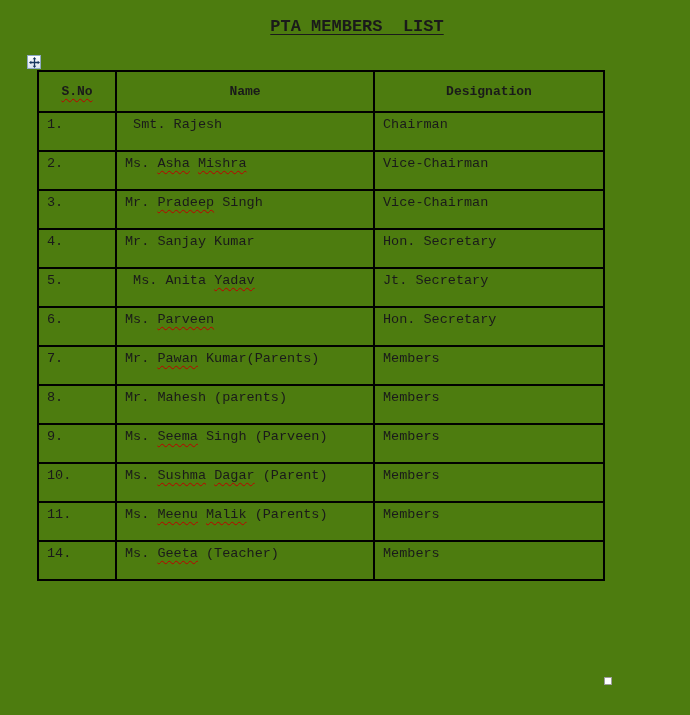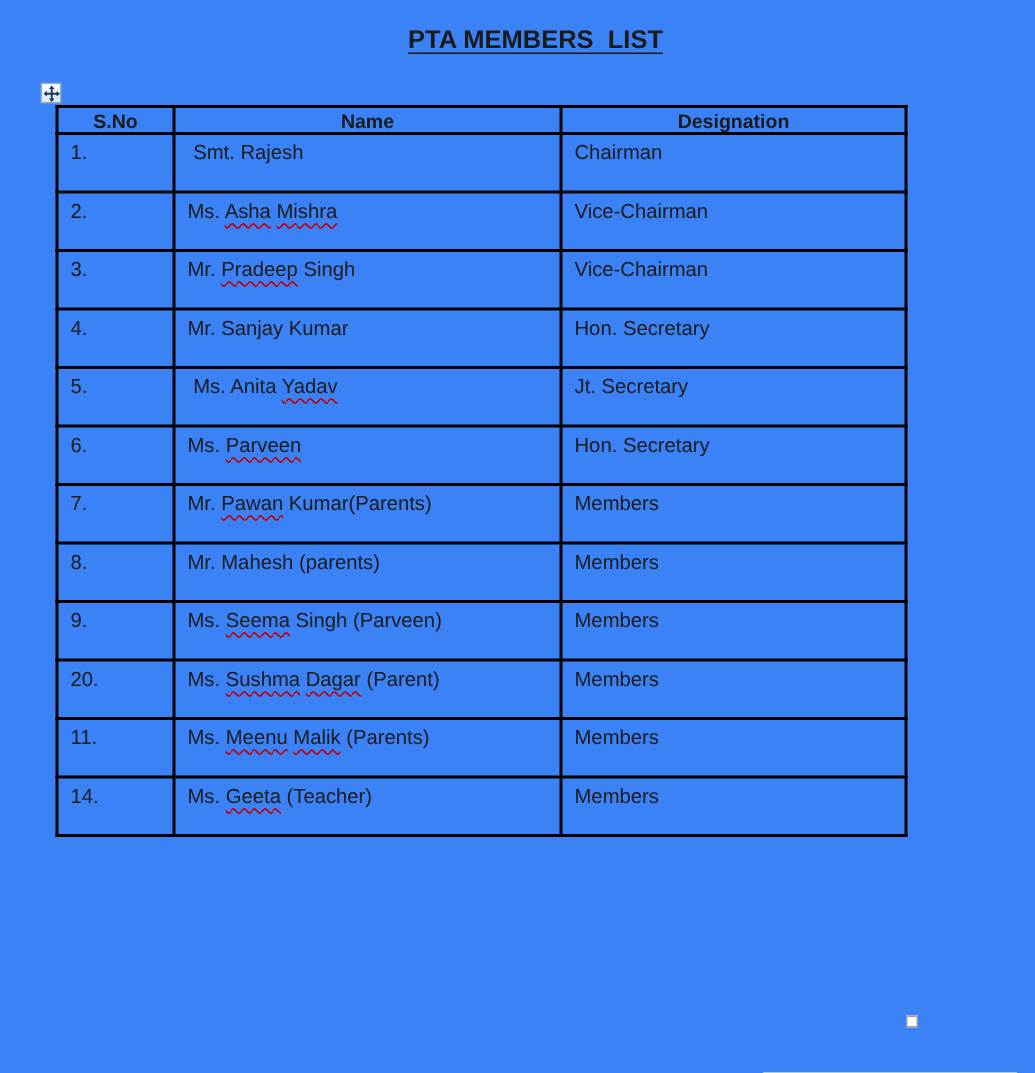--- a/index.html
+++ b/index.html
@@ -5,23 +5,24 @@
   html, body {
     margin: 0;
     padding: 0;
     background: #ffffff;
     font-family: "Liberation Sans", sans-serif;
   }
   .page {
     position: relative;
     width: 690px;
     height: 715px;
-    background: #3b82f6;
+    background: #4d7c0f;
     overflow: hidden;
     color: #1a1a1a;
+    font-family: Liberation Mono, monospace;
   }
   .doc-title {
     position: absolute;
     top: 17px;
     left: 0;
     width: 100%;
     margin: 0;
     text-align: center;
     transform: translateX(12px);
     font-size: 17px;
@@ -60,21 +61,21 @@
     border: 2px solid #000000;
     box-sizing: border-box;
     overflow: hidden;
   }
   table.pta th {
     height: 18px;
     font-size: 13px;
     font-weight: bold;
     text-align: center;
     vertical-align: middle;
-    padding: 0 2px;
+    padding: 12px 2px;
   }
   table.pta td {
     height: 39px;
     font-size: 13.5px;
     font-weight: normal;
     text-align: left;
     vertical-align: top;
     padding: 4px 6px 0 8px;
     white-space: pre-wrap;
   }
@@ -163,21 +164,21 @@
           <td><span>8.</span></td>
           <td><span>Mr. Mahesh (parents)</span></td>
           <td><span>Members</span></td>
         </tr>
         <tr>
           <td><span>9.</span></td>
           <td><span>Ms. </span><span class="squiggle">Seema</span><span> Singh (Parveen)</span></td>
           <td><span>Members</span></td>
         </tr>
         <tr>
-          <td><span>20.</span></td>
+          <td><span>10.</span></td>
           <td><span>Ms. </span><span class="squiggle">Sushma</span><span> </span><span class="squiggle">Dagar</span><span> (Parent)</span></td>
           <td><span>Members</span></td>
         </tr>
         <tr>
           <td><span>11.</span></td>
           <td><span>Ms. </span><span class="squiggle">Meenu</span><span> </span><span class="squiggle">Malik</span><span> (Parents)</span></td>
           <td><span>Members</span></td>
         </tr>
         <tr>
           <td><span>14.</span></td>

